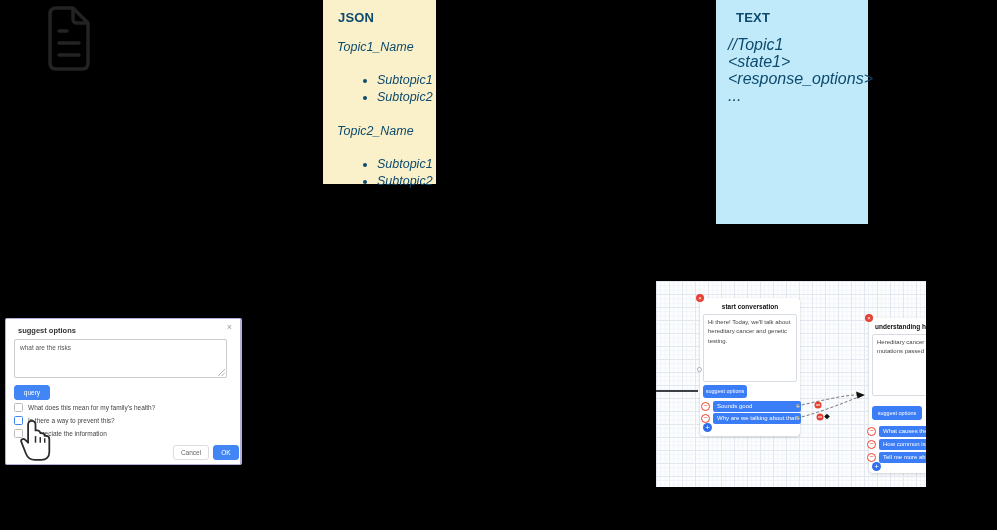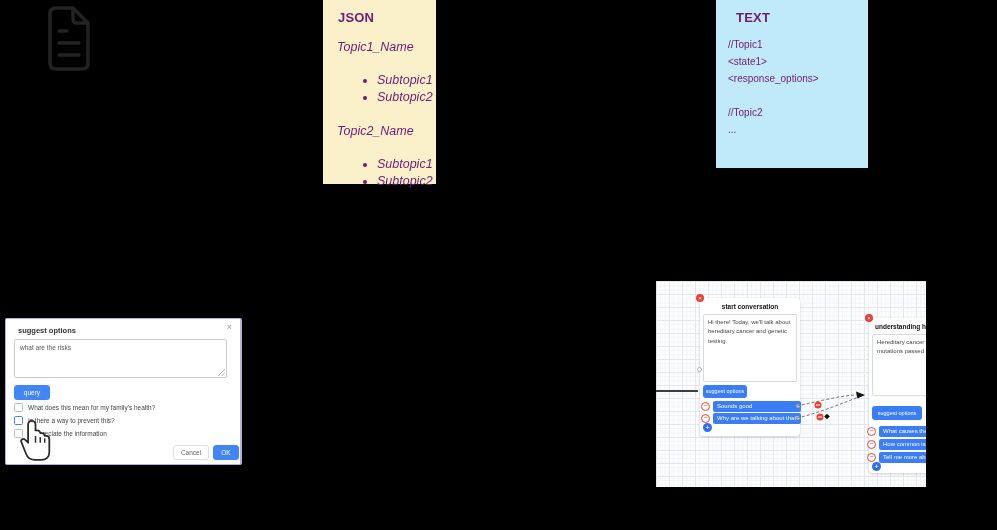--- a/index.html
+++ b/index.html
@@ -3,30 +3,30 @@
 <meta charset="utf-8">
 <style>
   html,body{margin:0;padding:0;background:#000;}
   .stage{position:relative;width:997px;height:530px;background:#000;overflow:hidden;
          font-family:"Liberation Sans",sans-serif;}
 
   
   .doc-icon{position:absolute;left:42px;top:5px;}
 
   
-  .stickybox{position:absolute;top:0;color:#701a75;}
+  .stickybox{position:absolute;top:0;color:#0c4a6e;}
   .json-box{left:323px;width:113px;height:184px;background:#faf0c9;}
-  .text-box{left:716px;width:152px;height:168px;background:#c0eaf9;}
+  .text-box{left:716px;width:152px;height:224px;background:#c0eaf9;}
   .box-title{font-weight:bold;font-size:13px;padding:10px 0 0 15px;letter-spacing:.2px;}
   .text-box .box-title{padding-left:20px;}
   .json-body{padding:14px 0 0 14px;font-size:12.5px;line-height:17px;font-style:italic;}
   .json-group{margin-bottom:17px;}
   .json-body ul{margin:16px;padding-left:24px;list-style:disc;}
   .json-body li{line-height:17px;}
-  .text-body{padding:11px 0 0 12px;font-size:10px;line-height:17px;}
+  .text-body{padding:11px 0 0 12px;font-size:16px;line-height:17px;font-style:italic;}
   .text-body .gap{margin-top:17px;}
 
   
   .dialog{position:absolute;left:5px;top:318px;width:234px;height:145px;background:#fff;
           border:1px solid #b6addc;border-right-width:2px;border-radius:2px;
           font-size:6.5px;color:#444;}
   .dlg-title{position:absolute;left:12px;top:7px;font-size:7.5px;font-weight:bold;color:#333;}
   .dlg-close{position:absolute;right:8px;top:3px;font-size:9px;color:#999;cursor:default;}
   .dlg-textarea{position:absolute;left:8px;top:20px;width:213px;height:39px;border:1px solid #ccc;
                 border-radius:2px;color:#555;padding:4px 5px;box-sizing:border-box;}
@@ -121,21 +121,20 @@
       </div>
     </div>
   </div>
 
   <div class="stickybox text-box">
     <div class="box-title">TEXT</div>
     <div class="text-body">
       <div>//Topic1</div>
       <div>&lt;state1&gt;</div>
       <div>&lt;response_options&gt;</div>
-      <div class="gap">//Topic2</div>
       <div>...</div>
     </div>
   </div>
 
   <div class="dialog">
     <div class="dlg-title">suggest options</div>
     <div class="dlg-close">×</div>
     <div class="dlg-textarea">
       <span>what are the risks</span>
       <svg class="resize-handle" width="7" height="7" viewBox="0 0 7 7">

